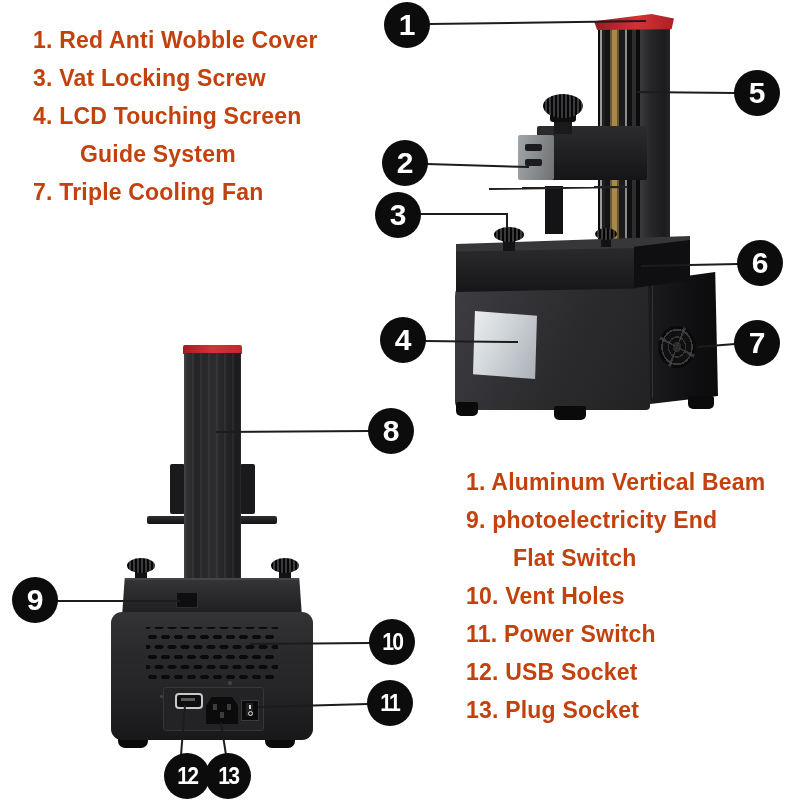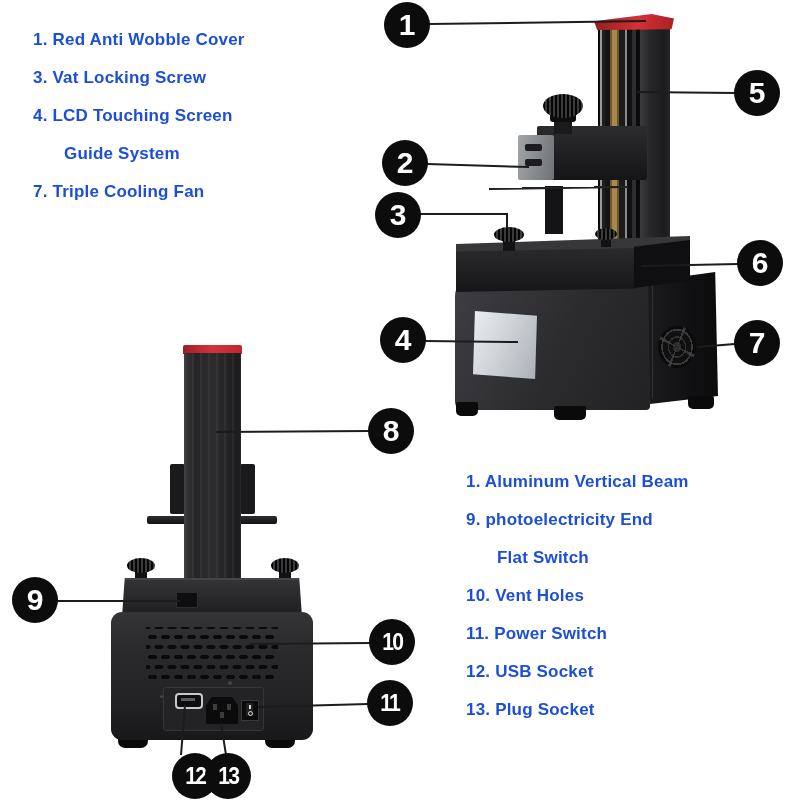--- a/index.html
+++ b/index.html
@@ -6,25 +6,25 @@
   body{
     width:800px;height:800px;position:relative;overflow:hidden;
     background:#ffffff;
     font-family:"Liberation Sans", sans-serif;
   }
   .abs{position:absolute;}
 
   
   .parts-list{
     position:absolute;
-    font-size:17px;font-weight:600;color:#1d4ed8;
+    font-size:23px;font-weight:600;color:#c2410c;
     line-height:38px;white-space:nowrap;
     letter-spacing:0.2px;
   }
-  .parts-list .cont{margin-left:31px;}
+  .parts-list .cont{margin-left:47px;}
 
   
   .balloon{
     position:absolute;width:46px;height:46px;border-radius:50%;
     background:#0c0c0c;color:#ffffff;
     display:flex;align-items:center;justify-content:center;
     font-weight:700;font-size:30px;
   }
   .balloon.dbl span{transform:scaleX(.88);letter-spacing:-2px;font-size:24px;}
 
@@ -281,21 +281,21 @@
   </div>
 <div class="balloon" style="left:12px;top:577px;">
     <span>9</span>
   </div>
 <div class="balloon dbl" style="left:369px;top:619px;">
     <span>10</span>
   </div>
 <div class="balloon dbl" style="left:367px;top:680px;">
     <span>11</span>
   </div>
-<div class="balloon dbl" style="left:172px;top:753px;">
+<div class="balloon dbl" style="left:164px;top:753px;">
     <span>12</span>
   </div>
 <div class="balloon dbl" style="left:205px;top:753px;">
     <span>13</span>
   </div>
 
 <div class="parts-list" style="left:33px;top:21px;">
   <div>1. Red Anti Wobble Cover</div>
   <div>3. Vat Locking Screw</div>
   <div>4. LCD Touching Screen</div>

